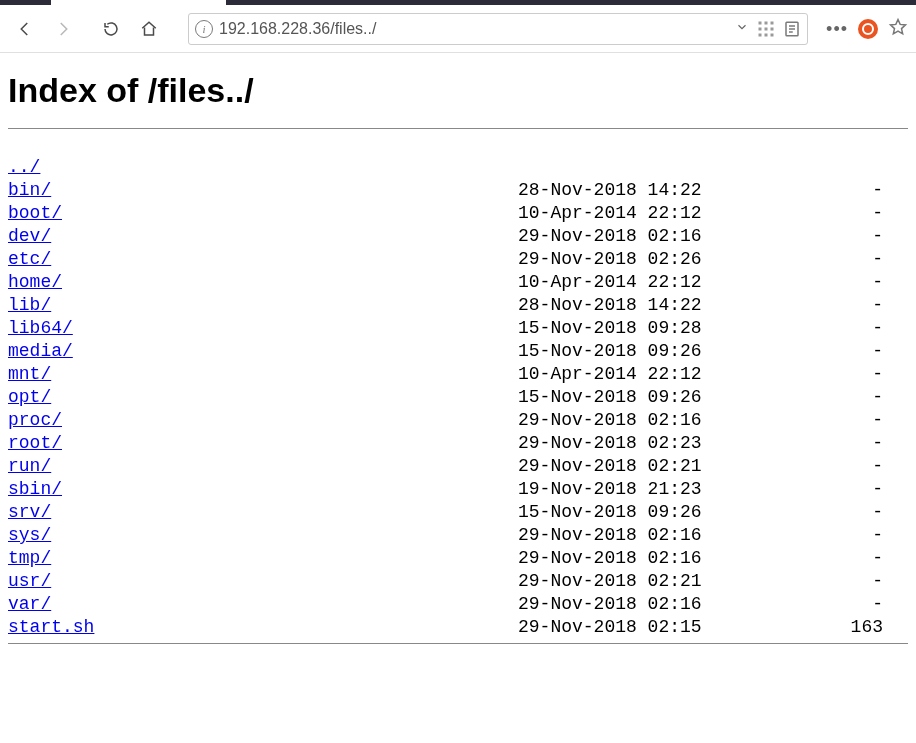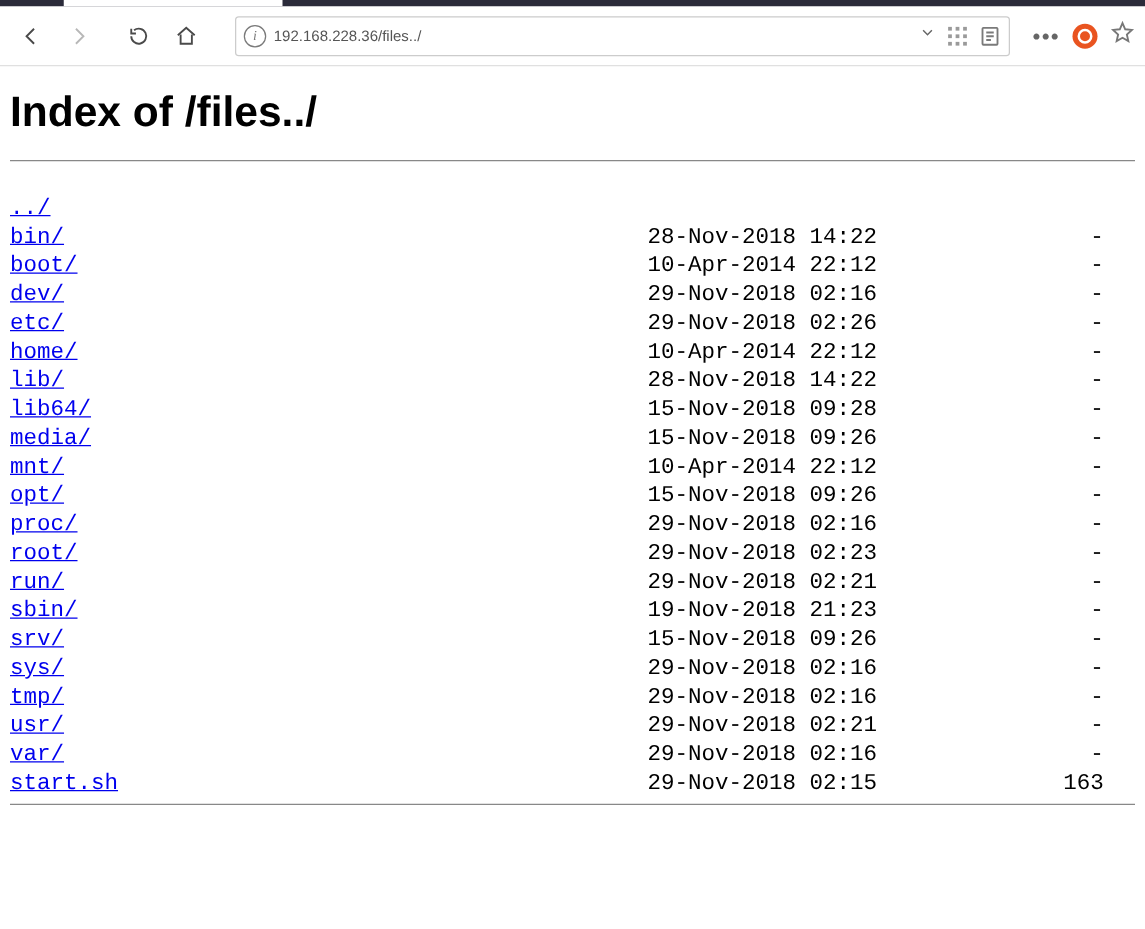--- a/index.html
+++ b/index.html
@@ -62,21 +62,21 @@
     border: 1.5px solid #7a7a7a;
     border-radius: 50%;
     display: flex; align-items: center; justify-content: center;
     font-size: 11px; color: #7a7a7a;
     font-family: serif;
     font-style: italic;
     flex-shrink:0;
   }
   .url-text {
     flex: 1;
-    font-size: 12px;
+    font-size: 16px;
     color: #555;
     font-family: Arial, sans-serif;
     white-space: nowrap;
     overflow: hidden;
   }
   .url-right {
     display: flex; align-items: center; gap: 8px; flex-shrink:0;
   }
   .chevdown svg{width:14px;height:14px;}
   .qr-icon, .reader-icon {

